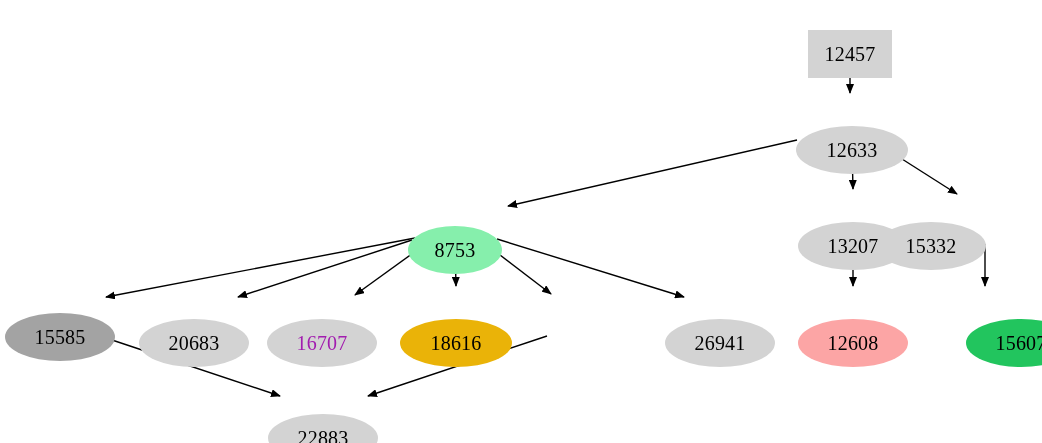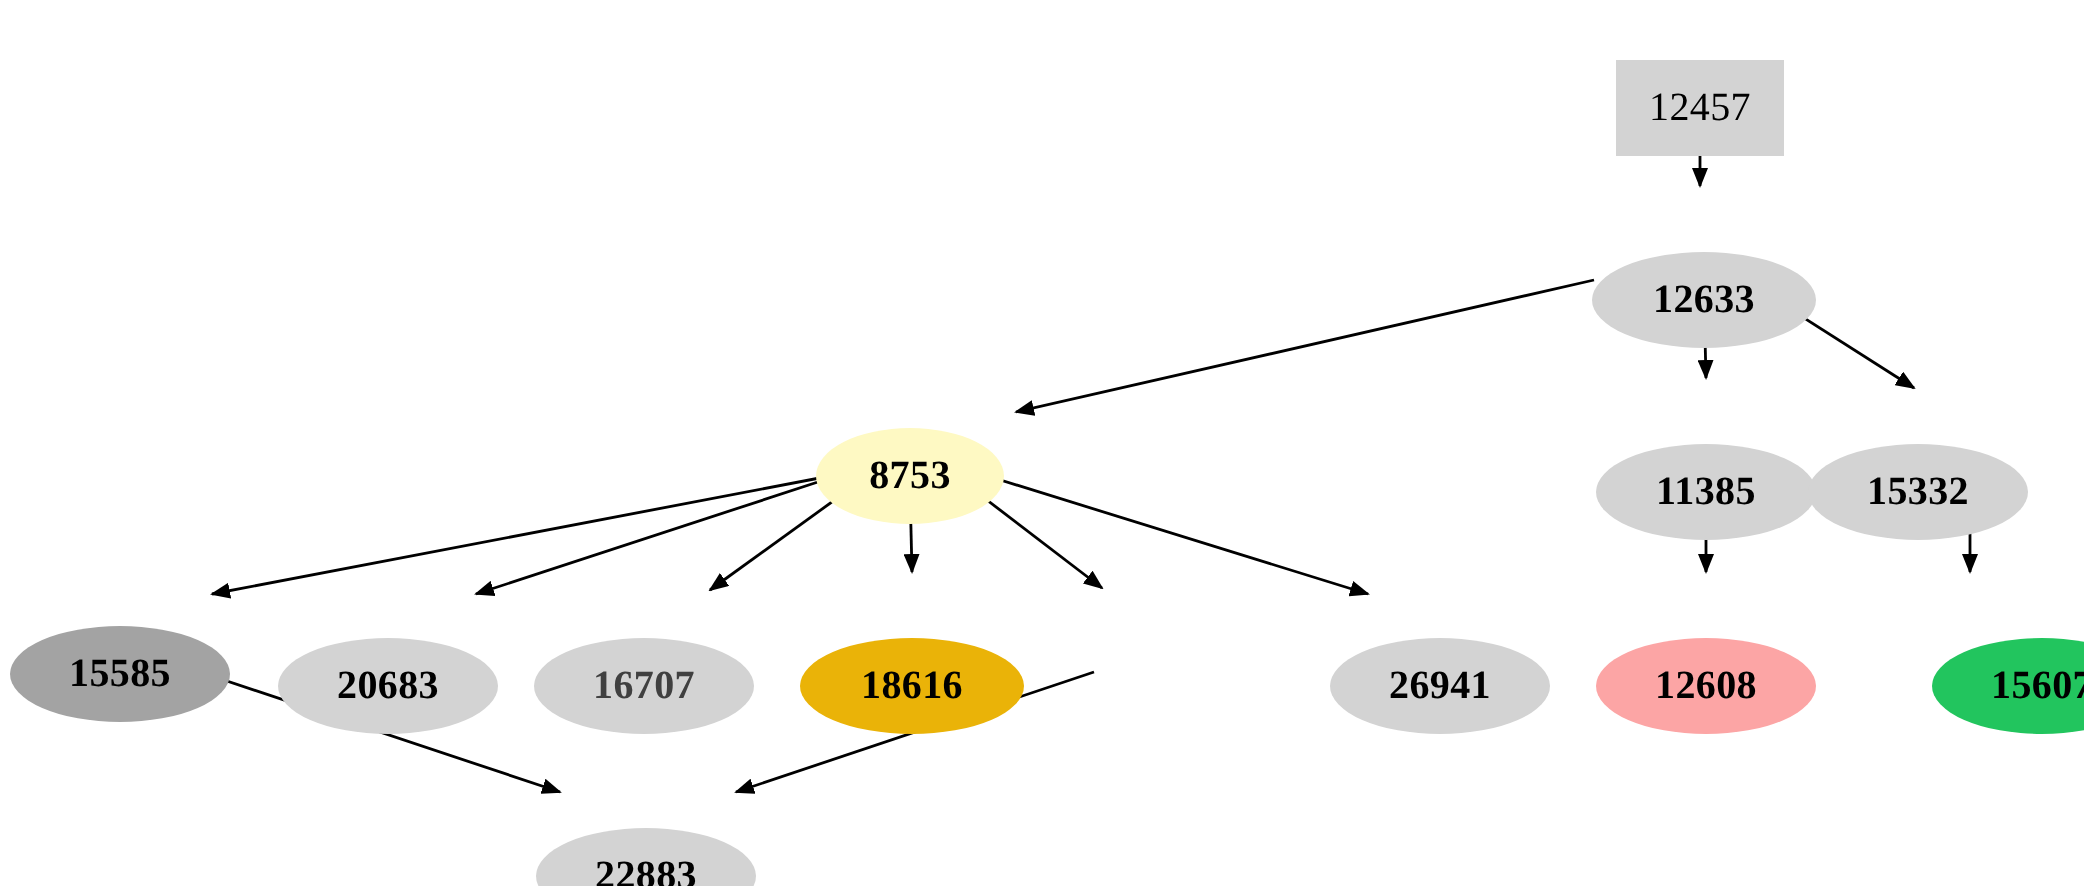--- a/index.html
+++ b/index.html
@@ -40,21 +40,20 @@
     box-sizing: border-box;
     color: #000000;
     font-size: 20px;
     line-height: 1;
     letter-spacing: 0.2px;
     white-space: nowrap;
   }
   .node.ellipse {
     border-radius: 50%;
     background: #d3d3d3;
-    font-weight: bold;
   }
   .node.box {
     background: #d3d3d3;
   }
   .node-label {
     pointer-events: none;
   }
 </style>
 </head>
 <body>
@@ -86,42 +85,42 @@
   </svg>
 
   <div id="node-layer">
       <div class="node box" style="left: 808px; top: 4px; width: 84px; height: 48px; background: rgb(211, 211, 211);">
         <span class="node-label" style="color: rgb(0, 0, 0);">12457</span>
       </div>
       <div class="node ellipse" style="left: 796px; top: 100px; width: 112px; height: 48px; background: rgb(211, 211, 211);">
         <span class="node-label" style="color: rgb(0, 0, 0);">12633</span>
       </div>
       <div class="node ellipse" style="left: 798px; top: 196px; width: 110px; height: 48px; background: rgb(211, 211, 211);">
-        <span class="node-label" style="color: rgb(0, 0, 0);">11385</span>
+        <span class="node-label" style="color: rgb(0, 0, 0);">13207</span>
       </div>
-      <div class="node ellipse" style="left: 904px; top: 196px; width: 110px; height: 48px; background: rgb(211, 211, 211);">
+      <div class="node ellipse" style="left: 876px; top: 196px; width: 110px; height: 48px; background: rgb(211, 211, 211);">
         <span class="node-label" style="color: rgb(0, 0, 0);">15332</span>
       </div>
       <div class="node ellipse" style="left: 798px; top: 293px; width: 110px; height: 48px; background: #fca5a5;">
         <span class="node-label" style="color: rgb(0, 0, 0);">12608</span>
       </div>
       <div class="node ellipse" style="left: 966px; top: 293px; width: 110px; height: 48px; background: #22c55e;">
         <span class="node-label" style="color: rgb(0, 0, 0);">15607</span>
       </div>
-      <div class="node ellipse" style="left: 408px; top: 188px; width: 94px; height: 48px; background: #fef9c3;">
+      <div class="node ellipse" style="left: 408px; top: 200px; width: 94px; height: 48px; background: #86efac;">
         <span class="node-label" style="color: rgb(0, 0, 0);">8753</span>
       </div>
       <div class="node ellipse" style="left: 5px; top: 287px; width: 110px; height: 48px; background: #a3a3a3;">
         <span class="node-label" style="color: rgb(0, 0, 0);">15585</span>
       </div>
       <div class="node ellipse" style="left: 139px; top: 293px; width: 110px; height: 48px; background: rgb(211, 211, 211);">
         <span class="node-label" style="color: rgb(0, 0, 0);">20683</span>
       </div>
       <div class="node ellipse" style="left: 267px; top: 293px; width: 110px; height: 48px; background: rgb(211, 211, 211);">
-        <span class="node-label" style="color: #404040;">16707</span>
+        <span class="node-label" style="color: #a21caf;">16707</span>
       </div>
       <div class="node ellipse" style="left: 400px; top: 293px; width: 112px; height: 48px; background: #eab308;">
         <span class="node-label" style="color: rgb(0, 0, 0);">18616</span>
       </div>
       <div class="node ellipse" style="left: 665px; top: 293px; width: 110px; height: 48px; background: rgb(211, 211, 211);">
         <span class="node-label" style="color: rgb(0, 0, 0);">26941</span>
       </div>
       <div class="node ellipse" style="left: 268px; top: 388px; width: 110px; height: 48px; background: rgb(211, 211, 211);">
         <span class="node-label" style="color: rgb(0, 0, 0);">22883</span>
       </div>

